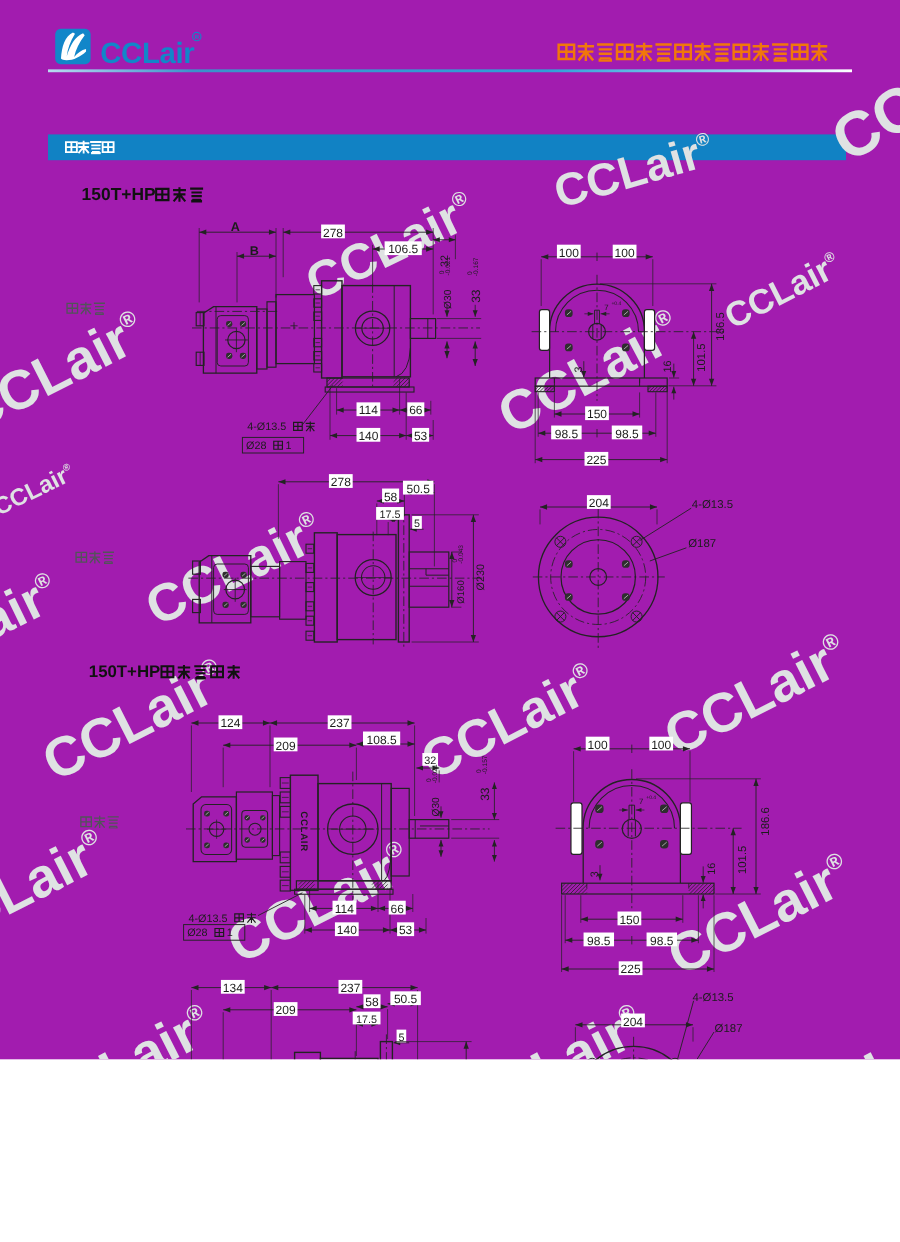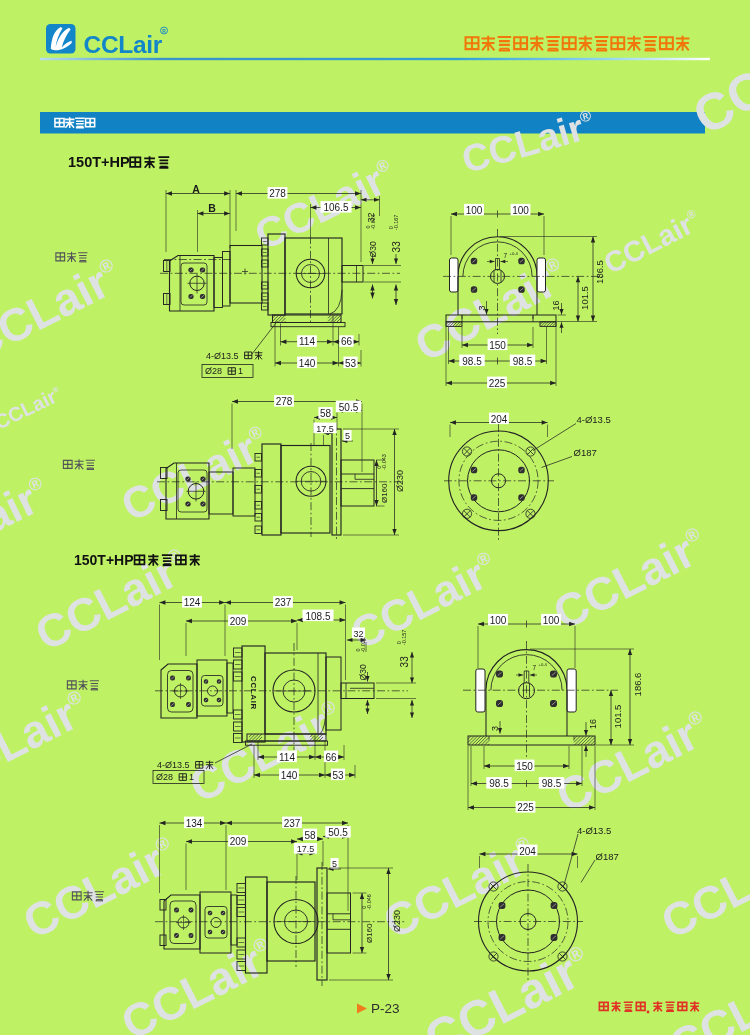--- a/index.html
+++ b/index.html
@@ -1,15 +1,15 @@
 <!DOCTYPE html>
 <html><head><meta charset="utf-8"><title>P-23</title>
 <style>
 html,body{margin:0;padding:0;background:#ffffff;}
-#page{position:relative;width:750px;height:1035px;background:#bef264;overflow:hidden;}
+#page{position:relative;width:750px;height:883px;background:#a21caf;overflow:hidden;}
 svg{position:absolute;left:0;top:0;}
 </style></head>
 <body>
 <div id="page">
 <svg width="750" height="1035" viewBox="0 0 750 1035">
 <defs>
 <marker id="a" viewBox="0 0 8 8" refX="7.6" refY="4" markerWidth="9" markerHeight="9" orient="auto-start-reverse">
           <path d="M0.6,1.4 L7.6,4 L0.6,6.6 z" fill="#232323"></path>
         </marker>
 <linearGradient id="lg1" x1="0" y1="0" x2="1" y2="0">

